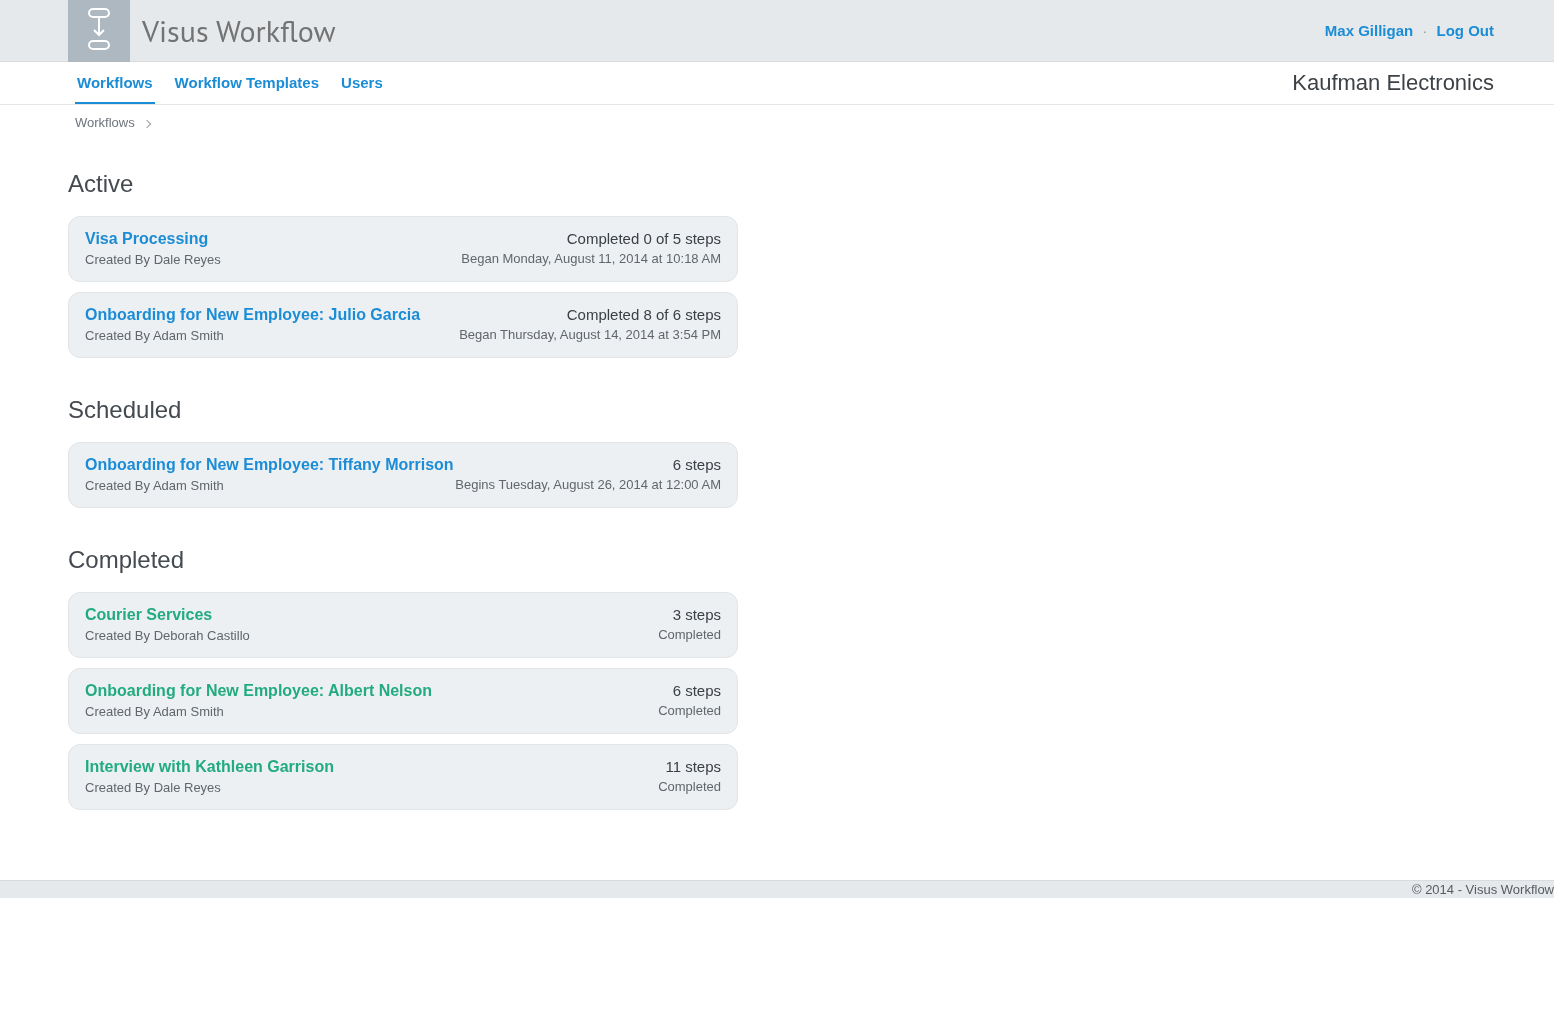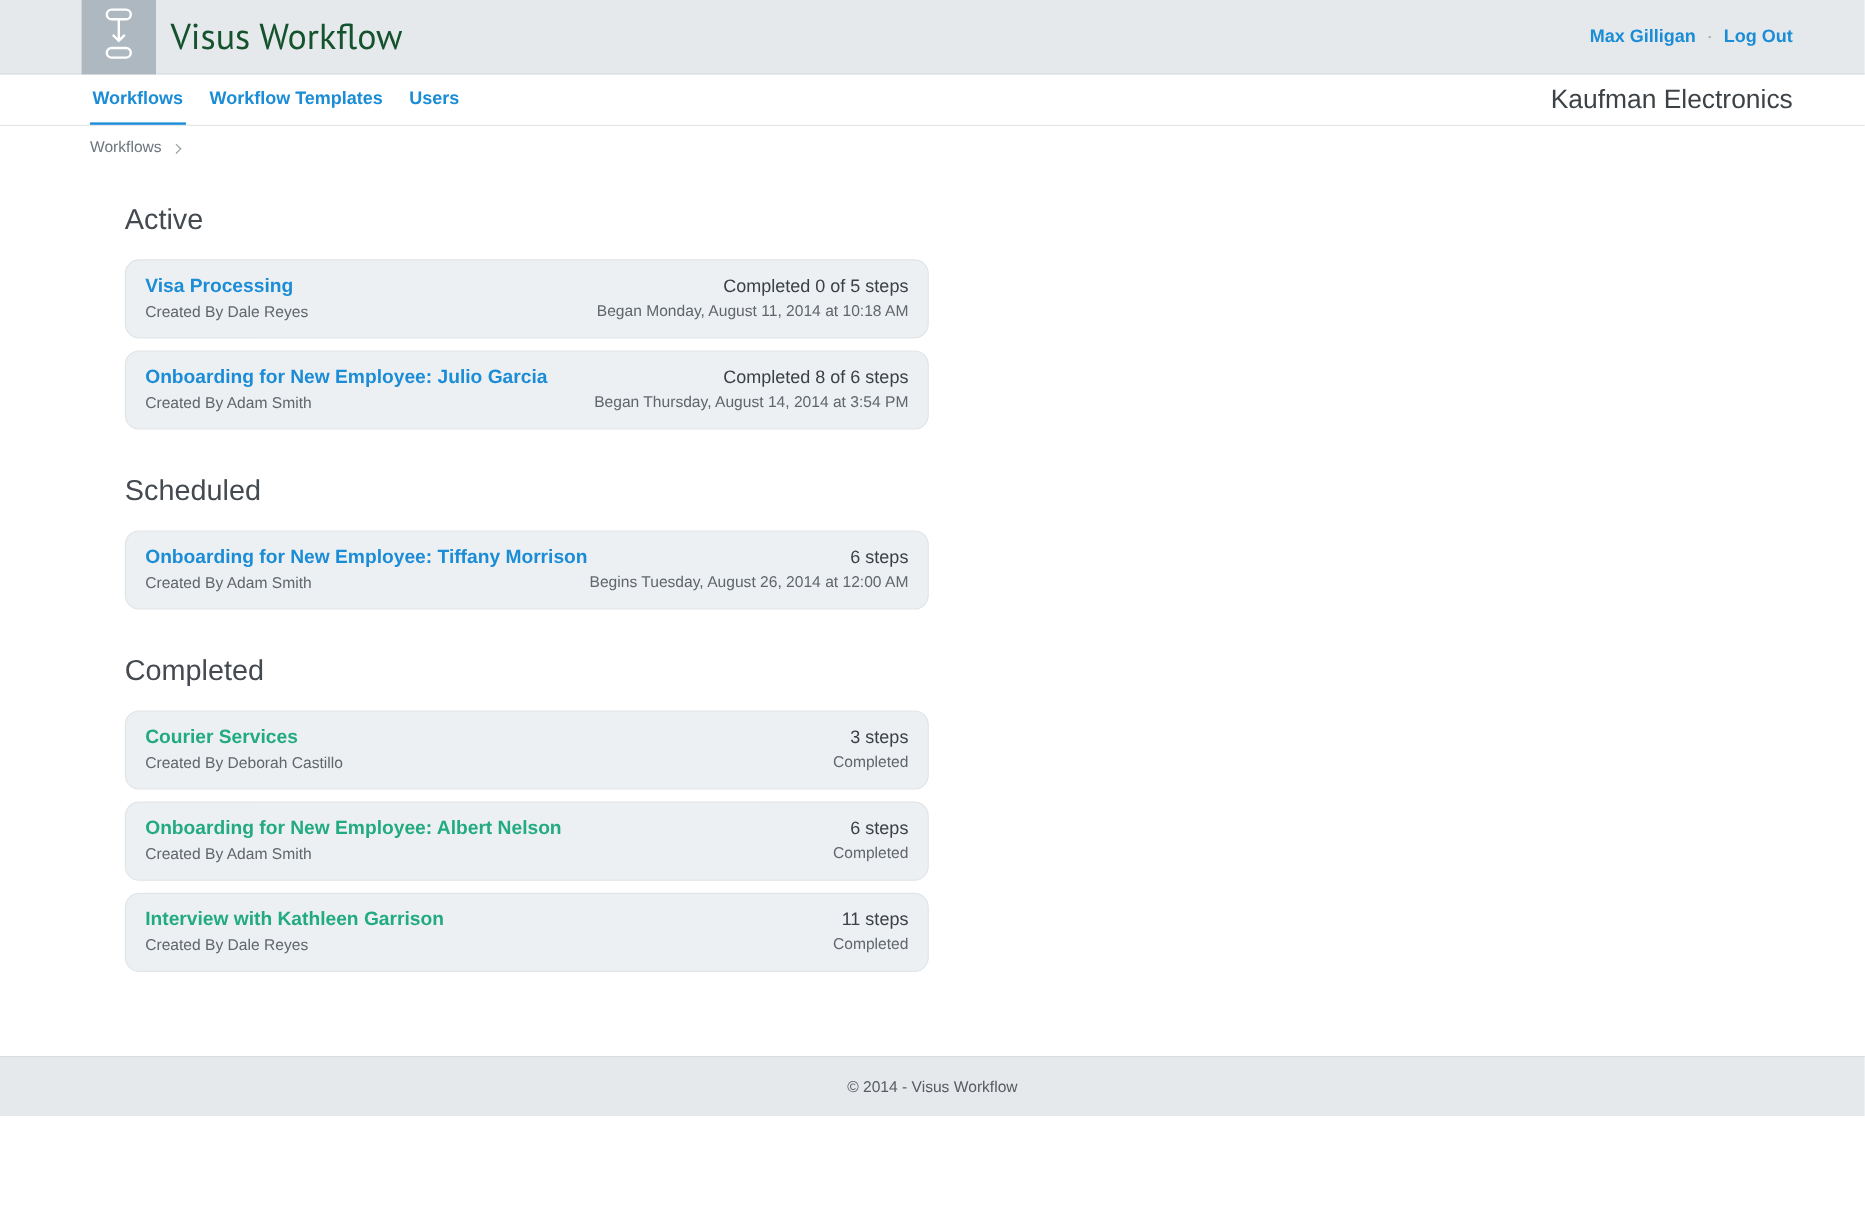--- a/index.html
+++ b/index.html
@@ -26,21 +26,21 @@
     background: #adb8c0;
     margin-left: 68px;
     display: flex;
     align-items: center;
     justify-content: center;
     color: #ffffff;
   }
   .app-title {
     font-size: 30px;
     font-weight: 400;
-    color: #14532d;
+    color: #737373;
     margin-left: 12px;
     font-family: "PT Sans", "Segoe UI", sans-serif;
   }
   .topbar-spacer { flex: 1; }
   .topbar-right {
     font-size: 15px;
     font-weight: 600;
     color: #1b8cd6;
   }
   .topbar-right .sep {
@@ -91,21 +91,20 @@
     transform: rotate(45deg);
     margin-left: 6px;
     vertical-align: middle;
   }
 
   
   .body-wrap {
     display: flex;
     padding: 40px 60px 60px 68px;
     gap: 0;
-    margin-left: 36px;
   }
   .left-col { width: 670px; }
   .right-col { flex: 1; display: flex; justify-content: flex-end; }
 
   .section-title {
     color: #444a50;
     font-size: 24px;
     font-weight: 400;
     margin: 0 0 18px 0;
   }
@@ -152,24 +151,24 @@
     border: none;
     border-radius: 3px;
     padding: 11px 20px;
     cursor: pointer;
   }
 
   
   .footer {
     background: #e6e9ec;
     border-top: 1px solid #d9dcdf;
-    text-align: center;
+    text-align: right;
     font-size: 13px;
     color: #575c61;
-    padding: 17px 0;
+    padding: 1px 0;
   }
 
   
   .logo-box svg { width: 34px; height: 44px; }
 </style>
 </head>
 <body>
 
 <div class="topbar">
   <div class="logo-box">

